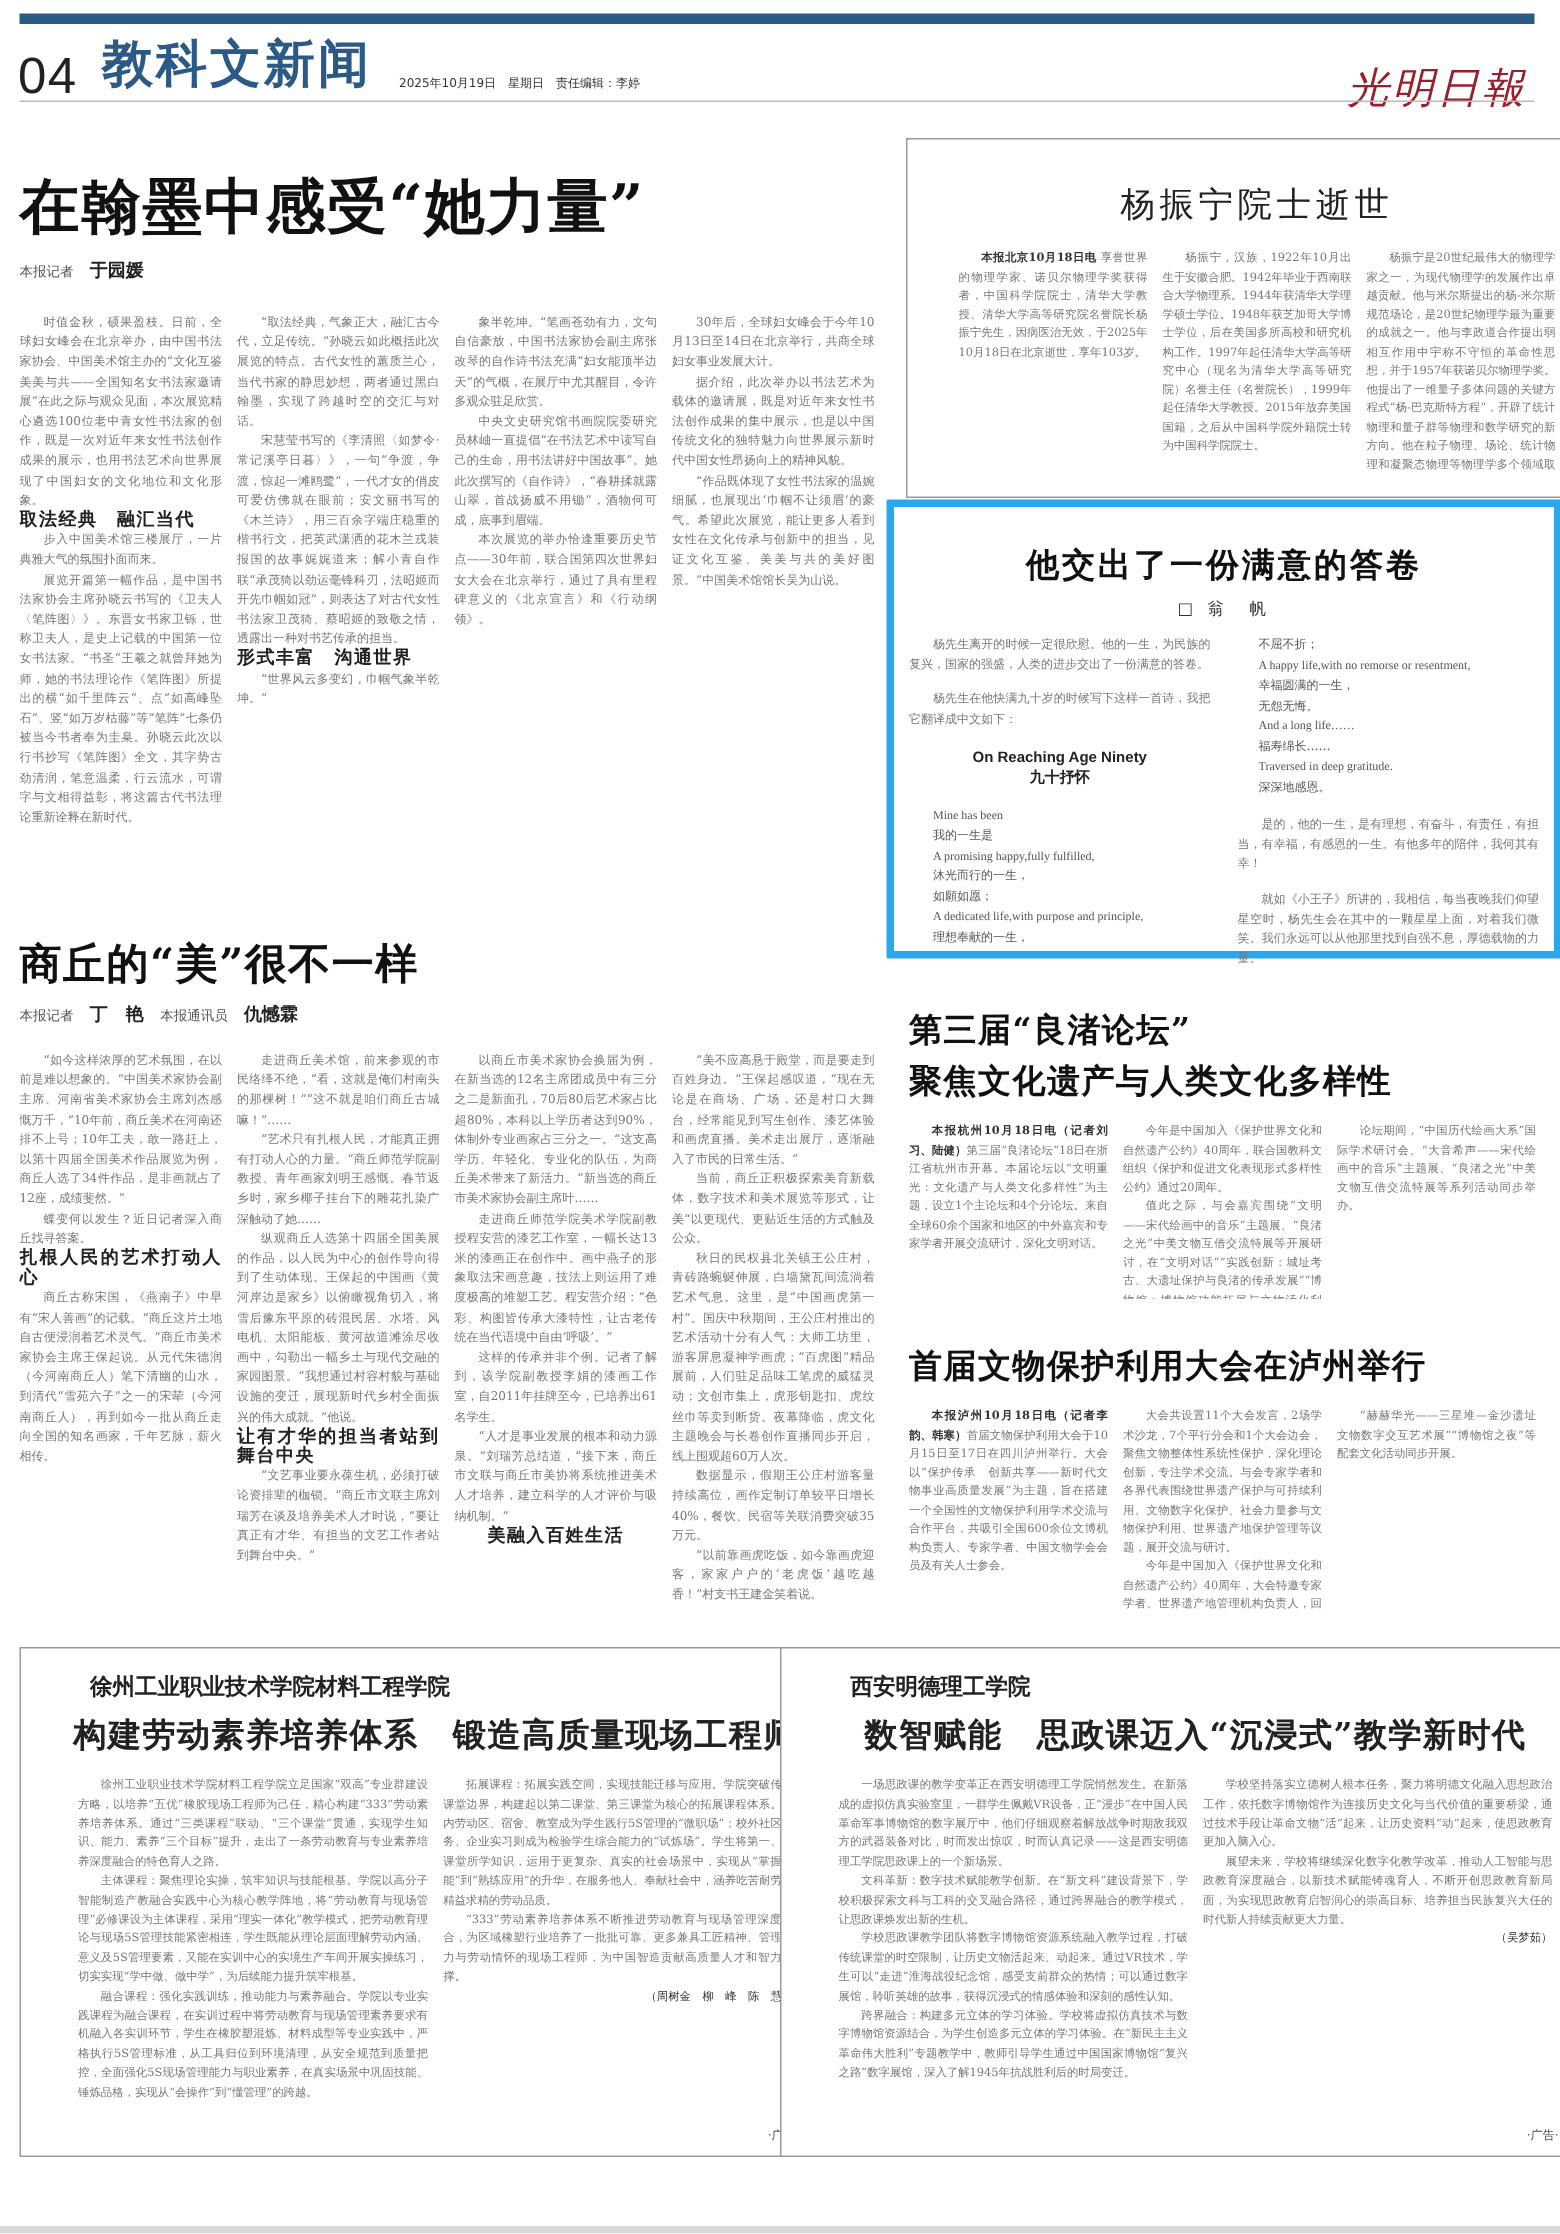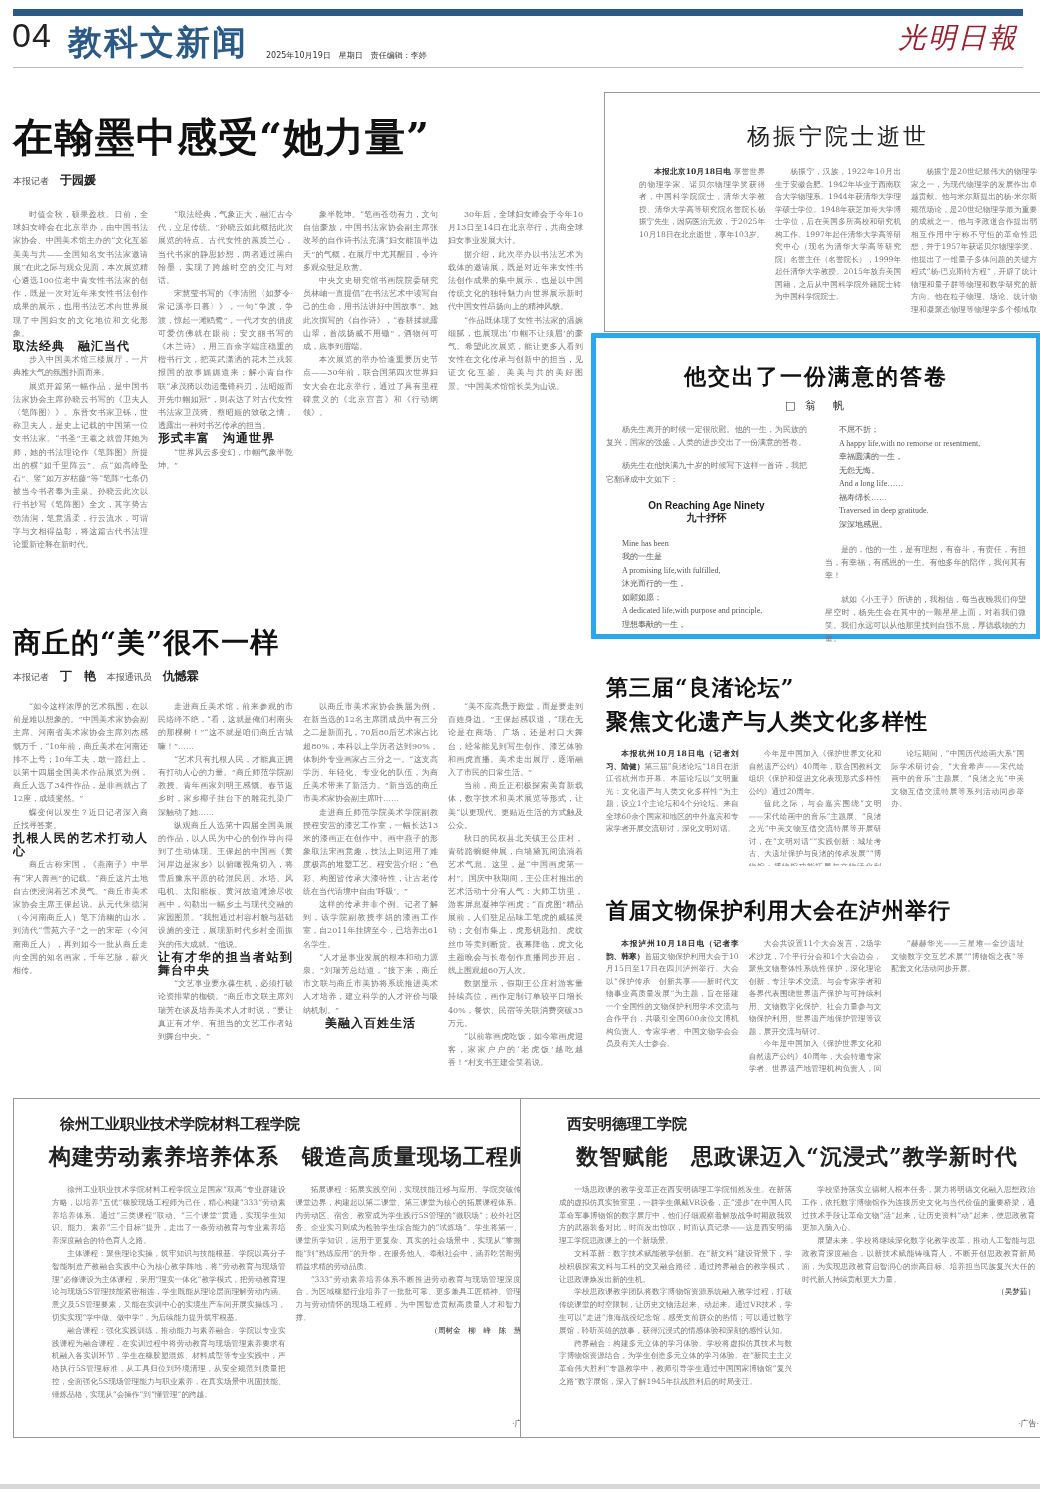--- a/index.html
+++ b/index.html
@@ -1,22 +1,22 @@
 <!DOCTYPE html>
 <html><head>
 <meta charset="utf-8">
 <style>
   html,body{margin:0;padding:0;background:#ffffff;}
   body{width:1040px;height:1489px;position:relative;overflow:hidden;font-family:"DejaVu Serif","Liberation Serif",serif;color:#222;}
   .abs{position:absolute;}
   .topbar{left:13px;top:9px;width:1010px;height:7px;background:#2b5a86;}
-  .page-num{left:12px;top:16px;font-family:"Liberation Sans",sans-serif;font-size:34px;color:#222;letter-spacing:1px;}
+  .page-num{left:12px;top:32px;font-family:"Liberation Sans",sans-serif;font-size:34px;color:#222;letter-spacing:1px;}
   .section-title{left:68px;top:20px;font-family:"DejaVu Serif",serif;font-weight:bold;font-size:34px;color:#2b5a86;letter-spacing:2px;}
   .dateline{left:266px;top:50px;font-family:"DejaVu Sans",sans-serif;font-size:8px;color:#333;}
-  .masthead{right:22px;top:19px;font-family:"DejaVu Serif",serif;font-size:28px;color:#9a1f2e;font-style:italic;letter-spacing:2px;}
+  .masthead{right:22px;top:40px;font-family:"DejaVu Serif",serif;font-size:28px;color:#9a1f2e;font-style:italic;letter-spacing:2px;}
   .rule{left:13px;top:67px;width:1010px;height:1px;background:#bbb;}
 
   .h1{font-family:"DejaVu Serif",serif;font-weight:bold;color:#111;}
   .byline{font-size:9px;color:#555;font-family:"DejaVu Sans",sans-serif;}
   .byline b{font-size:12px;color:#222;margin:0 8px;font-family:"DejaVu Serif",serif;}
   .cols{display:grid;gap:10px;font-size:8px;line-height:13.2px;color:#777;text-align:justify;}
   .cols p{margin:0;text-indent:2em;}
   .sub{font-family:"DejaVu Sans",sans-serif;font-weight:bold;font-size:12px;color:#222;margin:10px 0;text-indent:0 !important;letter-spacing:1px;}
   .lead b{color:#333;}
 
@@ -92,21 +92,21 @@
     <div>
       <div class="cols" style="grid-template-columns:1fr;">
         <p>杨先生离开的时候一定很欣慰。他的一生，为民族的复兴，国家的强盛，人类的进步交出了一份满意的答卷。</p>
         <p>杨先生在他快满九十岁的时候写下这样一首诗，我把它翻译成中文如下：</p>
       </div>
       <div class="poem-title" style="margin-top:14px;">On Reaching Age Ninety</div>
       <div class="poem-title" style="font-family:Liberation Sans, sans-serif;">九十抒怀</div>
       <div class="poem" style="margin:12px 0 0 16px;">
         <div class="en">Mine has been</div>
         <div>我的一生是</div>
-        <div class="en">A promising life,with fulfilled,</div>
+        <div class="en">A promising happy,fully fulfilled,</div>
         <div>沐光而行的一生，</div>
         <div>如願如愿；</div>
         <div class="en">A dedicated life,with purpose and principle,</div>
         <div>理想奉献的一生，</div>
       </div>
     </div>
     <div>
       <div class="poem" style="margin-left:14px;">
         <div>不屈不折；</div>
         <div class="en">A happy life,with no remorse or resentment,</div>

